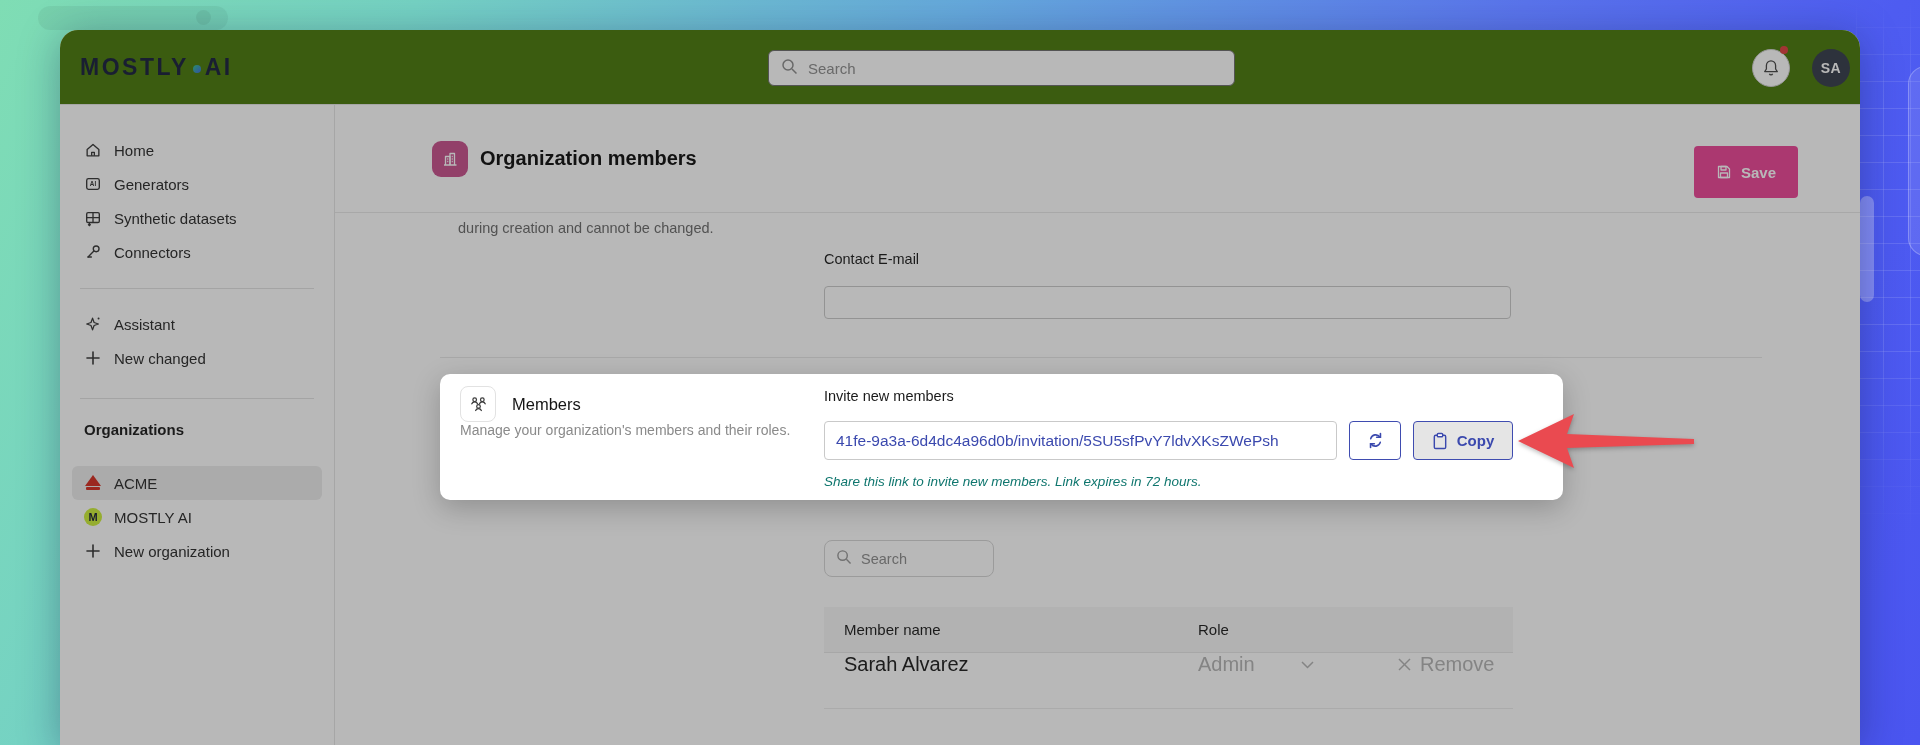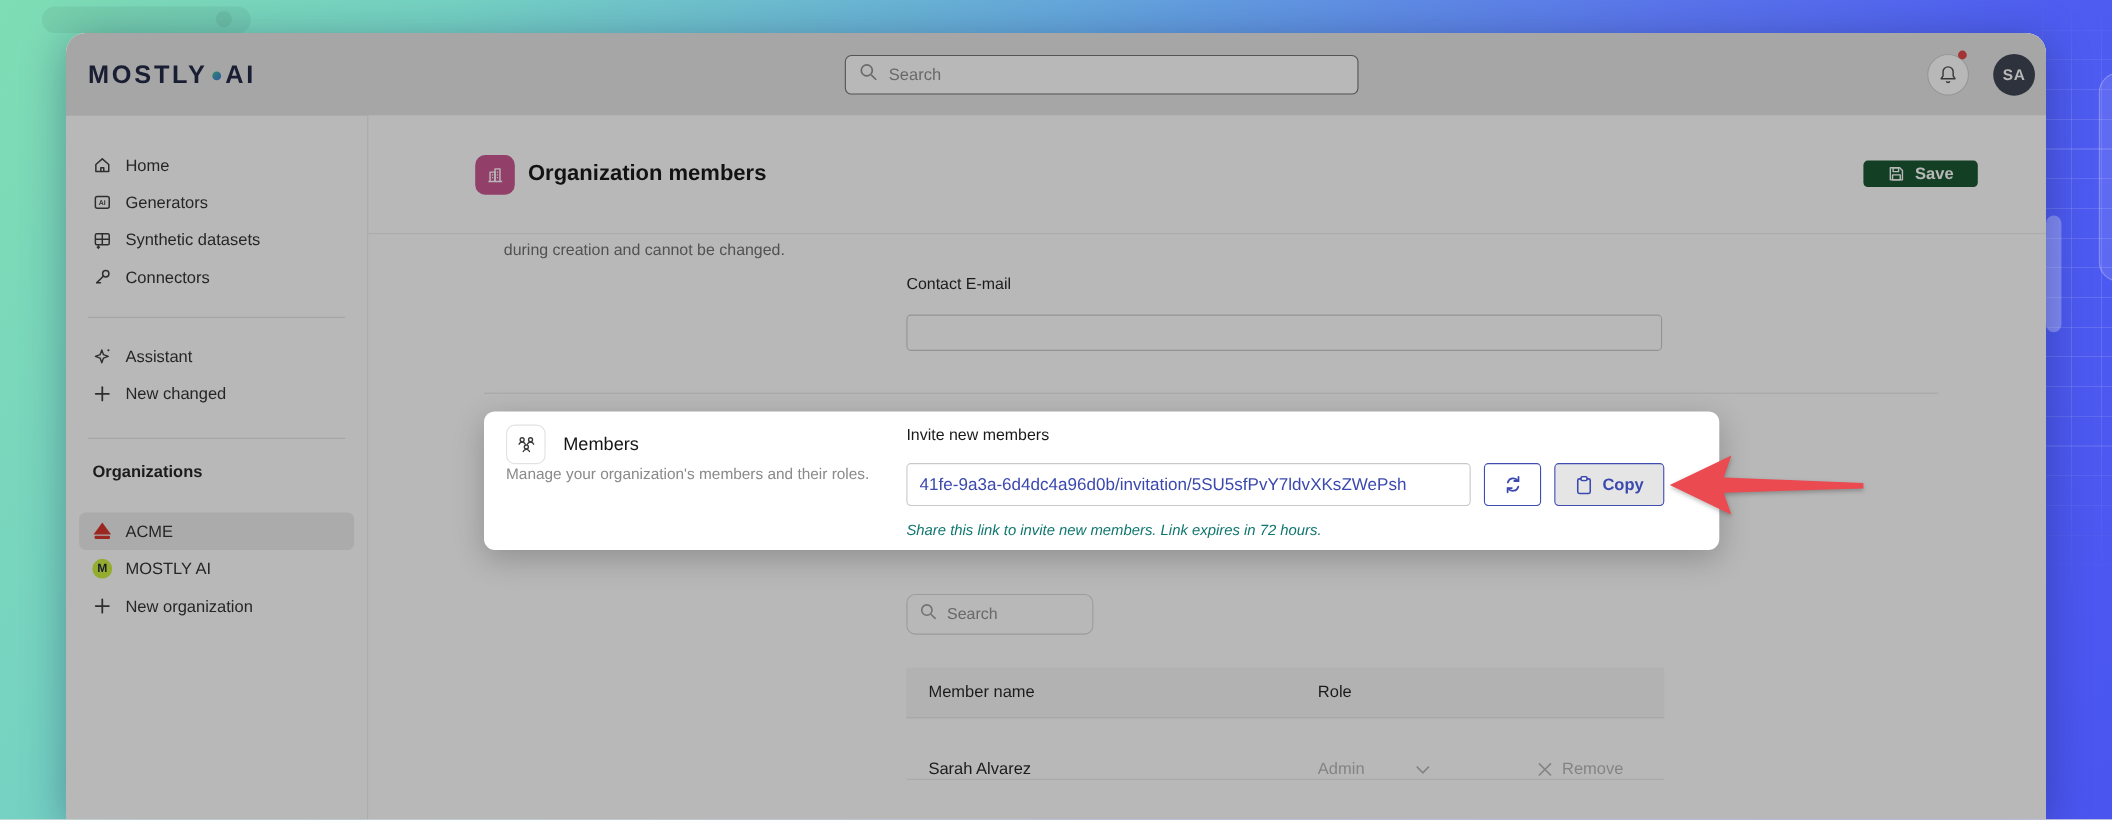--- a/index.html
+++ b/index.html
@@ -25,21 +25,21 @@
   .ghost-toolbar::after{ content:""; position:absolute; left:158px; top:4px; width:15px; height:15px; border-radius:50%; background:rgba(0,0,0,.06);}
 
   
   .window{
     position:absolute; left:60px; top:30px; width:1800px; height:715px;
     background:#fff; border-radius:18px 18px 0 0; overflow:hidden; z-index:1;
     box-shadow:0 6px 40px rgba(15,25,70,.35);
   }
 
   
-  .topbar{ position:relative; height:75px; border-bottom:1px solid #E6E6E6; background:#e5e5e5;}
+  .topbar{ position:relative; height:75px; border-bottom:1px solid #E6E6E6; background:#4d7c0f;}
   .logo{ position:absolute; left:20px; top:0; height:75px; display:flex; align-items:center; font-weight:bold; font-size:23px; letter-spacing:2.5px; color:#1C2340;}
   .logo-dot{ width:8px; height:8px; border-radius:50%; background:linear-gradient(135deg,#35C08E,#3E6DE8); margin:2px 4px 0 4px;}
   .topbar-search{
     position:absolute; left:708px; top:20px; width:467px; height:36px;
     border:1.5px solid #707070; border-radius:6px; display:flex; align-items:center; gap:10px; padding:0 12px; background:#fff;
   }
   .topbar-search input, .mini-search input{ border:none; outline:none; background:transparent; font-size:15px; color:#333; width:100%; font-family:inherit;}
   .topbar-search input::placeholder, .mini-search input::placeholder{ color:#8E8E8E;}
   .bell-wrap{ position:absolute; left:1692px; top:19px; width:38px; height:38px; border:1px solid #CFCFCF; border-radius:50%; display:flex; align-items:center; justify-content:center; background:#fff; cursor:pointer;}
   .bell-dot{ position:absolute; left:1720px; top:16px; width:8px; height:8px; border-radius:50%; background:#E04343;}
@@ -56,33 +56,33 @@
   .side-heading{ font-size:15px; font-weight:bold; color:#1F1F1F; padding:0 24px; margin-bottom:10px;}
   .org-acme-ic{ width:18px; height:16px; position:relative; flex:0 0 18px;}
   .org-acme-ic .tri{ position:absolute; left:1px; top:0; width:0; height:0; border-left:8px solid transparent; border-right:8px solid transparent; border-bottom:11px solid #D63226;}
   .org-acme-ic .bar{ position:absolute; left:2px; top:12px; width:14px; height:3px; background:#D63226; border-radius:1px;}
   .org-m-ic{ width:18px; height:18px; border-radius:50%; background:#CDEF3C; color:#1B2139; font-size:11px; font-weight:bold; display:flex; align-items:center; justify-content:center; flex:0 0 18px;}
 
   .main{ flex:1; position:relative; background:#fff;}
   .page-header{ height:108px; border-bottom:1px solid #E9E9E9; display:flex; align-items:center; padding-left:97px; position:relative;}
   .app-icon{ width:36px; height:36px; border-radius:9px; background:#C9538F; display:flex; align-items:center; justify-content:center;}
   .page-title{ margin-left:12px; font-size:20px; font-weight:bold; color:#121212;}
-  .save-btn{ position:absolute; right:62px; top:41px; width:104px; height:24px; background:#14532d; border:none; border-radius:4px; color:#fff; font-size:15px; font-weight:bold; display:flex; align-items:center; justify-content:center; gap:9px; cursor:pointer; font-family:inherit;}
+  .save-btn{ position:absolute; right:62px; top:41px; width:104px; height:52px; background:#ec4899; border:none; border-radius:4px; color:#fff; font-size:15px; font-weight:bold; display:flex; align-items:center; justify-content:center; gap:9px; cursor:pointer; font-family:inherit;}
 
   .content{ position:absolute; top:108px; left:0; right:0; bottom:0; background:#fff;}
   .clipped-line{ position:absolute; left:123px; top:7px; font-size:14.5px; color:#6E6E6E;}
   .field-label{ position:absolute; left:489px; top:38px; font-size:14.5px; color:#1F1F1F;}
   .contact-input{ position:absolute; left:489px; top:73px; width:687px; height:33px; border:1px solid #CBCBCB; border-radius:4px; font-size:15px; padding:0 10px; font-family:inherit; outline:none; color:#333;}
   .section-divider{ position:absolute; left:105px; top:144px; width:1322px; height:1px; background:#E9E9E9;}
   .mini-search{ position:absolute; left:489px; top:327px; width:170px; height:37px; border:1px solid #D6D6D6; border-radius:8px; display:flex; align-items:center; gap:9px; padding:0 11px; background:#fff;}
   .mini-search input{ font-size:14.5px;}
 
   .m-table{ position:absolute; left:489px; top:394px; width:689px;}
   .t-head{ height:46px; background:#F7F7F7; border-bottom:1px solid #E7E7E7; display:flex; align-items:center; font-size:15px; color:#1F1F1F;}
-  .t-row{ height:56px; border-bottom:1px solid #ECECEC; display:flex; align-items:flex-end; font-size:15px; color:#222;}
+  .t-row{ height:56px; border-bottom:1px solid #ECECEC; display:flex; align-items:flex-start; font-size:20px; color:#222;}
   .c-name{ width:374px; padding-left:20px;}
   .c-role{ width:200px; display:flex; align-items:center; gap:46px; color:inherit;}
   .t-row .c-role{ color:#B5B5B5; cursor:pointer;}
   .c-action{ display:flex; align-items:center; gap:9px; color:#B5B5B5; cursor:pointer;}
 
   
   .overlay{ position:absolute; left:60px; top:30px; width:1800px; height:715px; background:rgba(20,20,20,.30); border-radius:18px 18px 0 0; z-index:20;}
   .members-card{ position:absolute; left:440px; top:374px; width:1123px; height:126px; background:#fff; border-radius:10px; box-shadow:0 8px 28px rgba(0,0,0,.22); z-index:30;}
   .mc-iconbox{ position:absolute; left:20px; top:12px; width:36px; height:36px; border:1px solid #E2E2E2; border-radius:8px; display:flex; align-items:center; justify-content:center;}
   .mc-title{ position:absolute; left:72px; top:21px; font-size:16.5px; color:#161616;}

